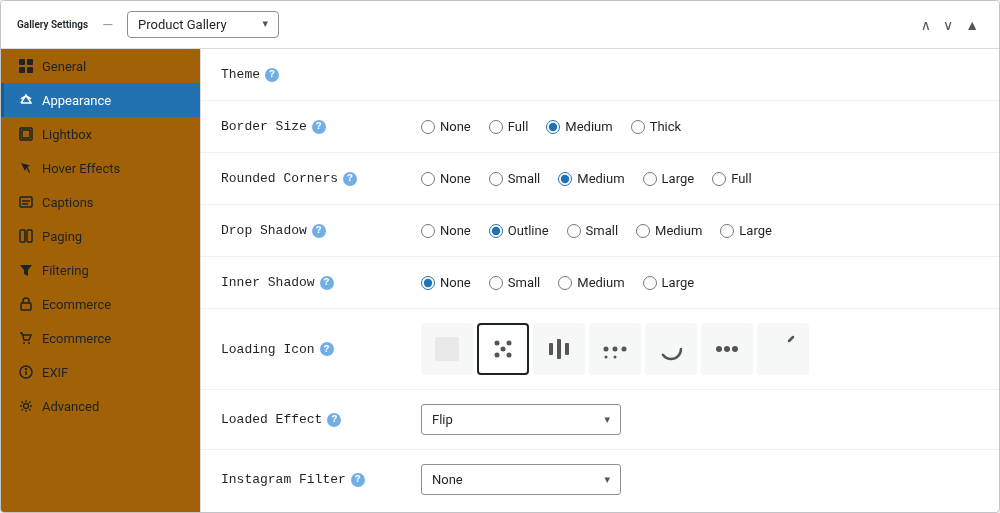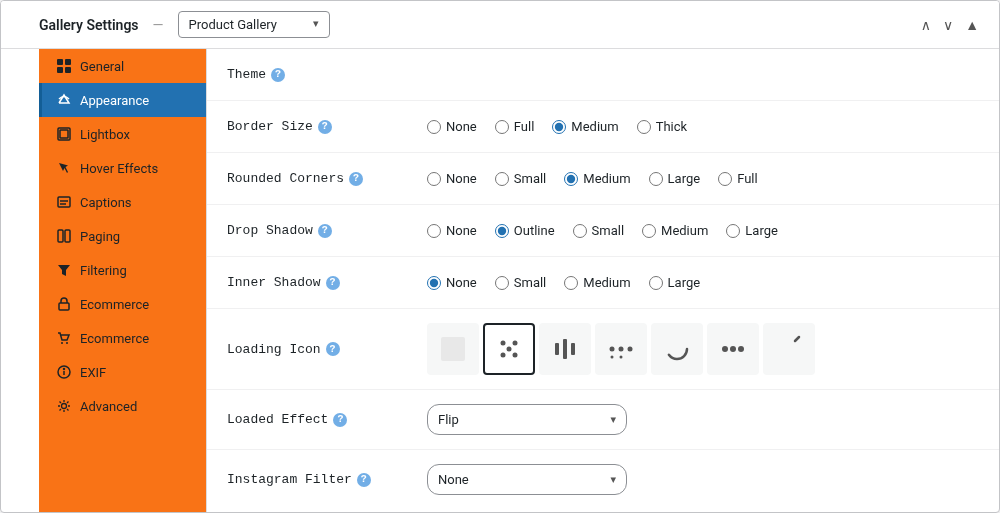--- a/index.html
+++ b/index.html
@@ -31,24 +31,23 @@
       border-bottom: 1px solid #dcdcde;
       background: #fff;
       flex-shrink: 0;
     }
     .panel-header-left {
       display: flex;
       align-items: center;
       gap: 14px;
     }
     .panel-title {
-      font-size: 14px;
+      font-size: 10px;
       font-weight: 600;
       color: #1d2327;
-      margin-left: 22px;
     }
     .panel-dash {
       color: #999;
       font-size: 14px;
     }
     .gallery-select {
       display: flex;
       align-items: flex-start;
       border: 1px solid #8c8f94;
       border-radius: 4px;
@@ -75,26 +74,25 @@
       line-height: 1;
     }
     
     .panel-body {
       display: flex;
       flex: 1;
       overflow: hidden;
     }
     
     .sidebar {
-      width: 168px;
-      background: #f97316;
+      width: 200px;
+      background: #a16207;
       border-right: 1px solid #dcdcde;
       flex-shrink: 0;
       overflow-y: auto;
-      margin-left: 38px;
     }
     .sidebar-item {
       display: flex;
       align-items: center;
       gap: 8px;
       padding: 9px 14px;
       cursor: pointer;
       color: #1d2327;
       font-size: 13px;
       border-left: 3px solid transparent;
@@ -193,21 +191,21 @@
     .loading-icon-btn.selected {
       border-color: #1d2327;
       background: #fff;
     }
     
     .select-dropdown {
       display: flex;
       align-items: center;
       justify-content: space-between;
       border: 1px solid #8c8f94;
-      border-radius: 12px;
+      border-radius: 3px;
       background: #fff;
       padding: 7px 10px;
       min-width: 200px;
       cursor: pointer;
       font-size: 13px;
       color: #1d2327;
     }
     .select-dropdown .chev { color: #555; font-size: 11px; }
   </style>
 </head>

